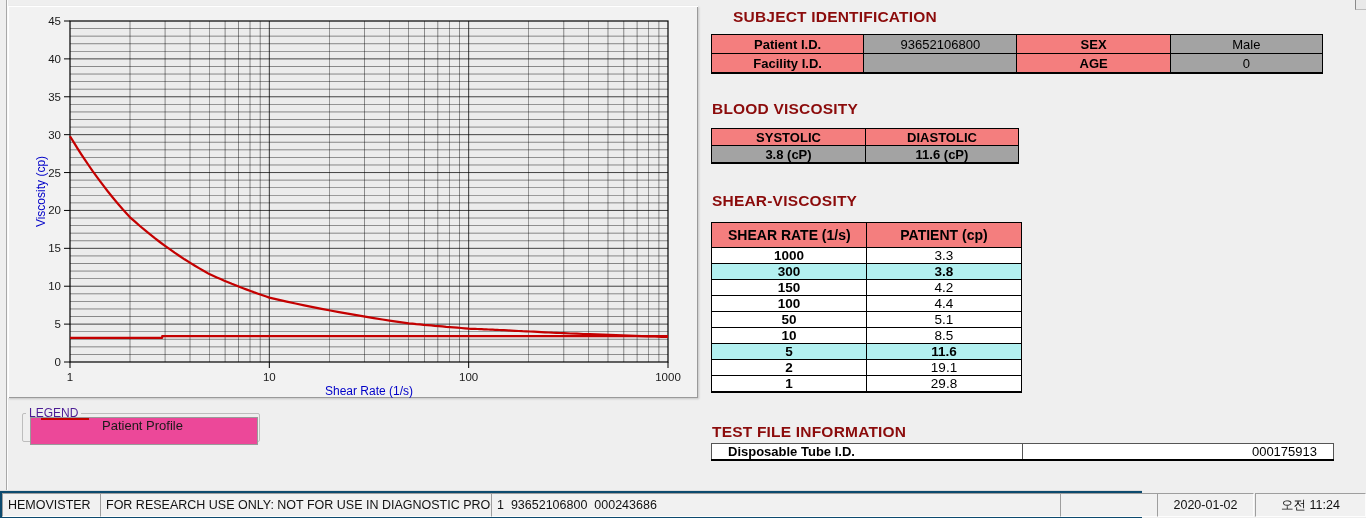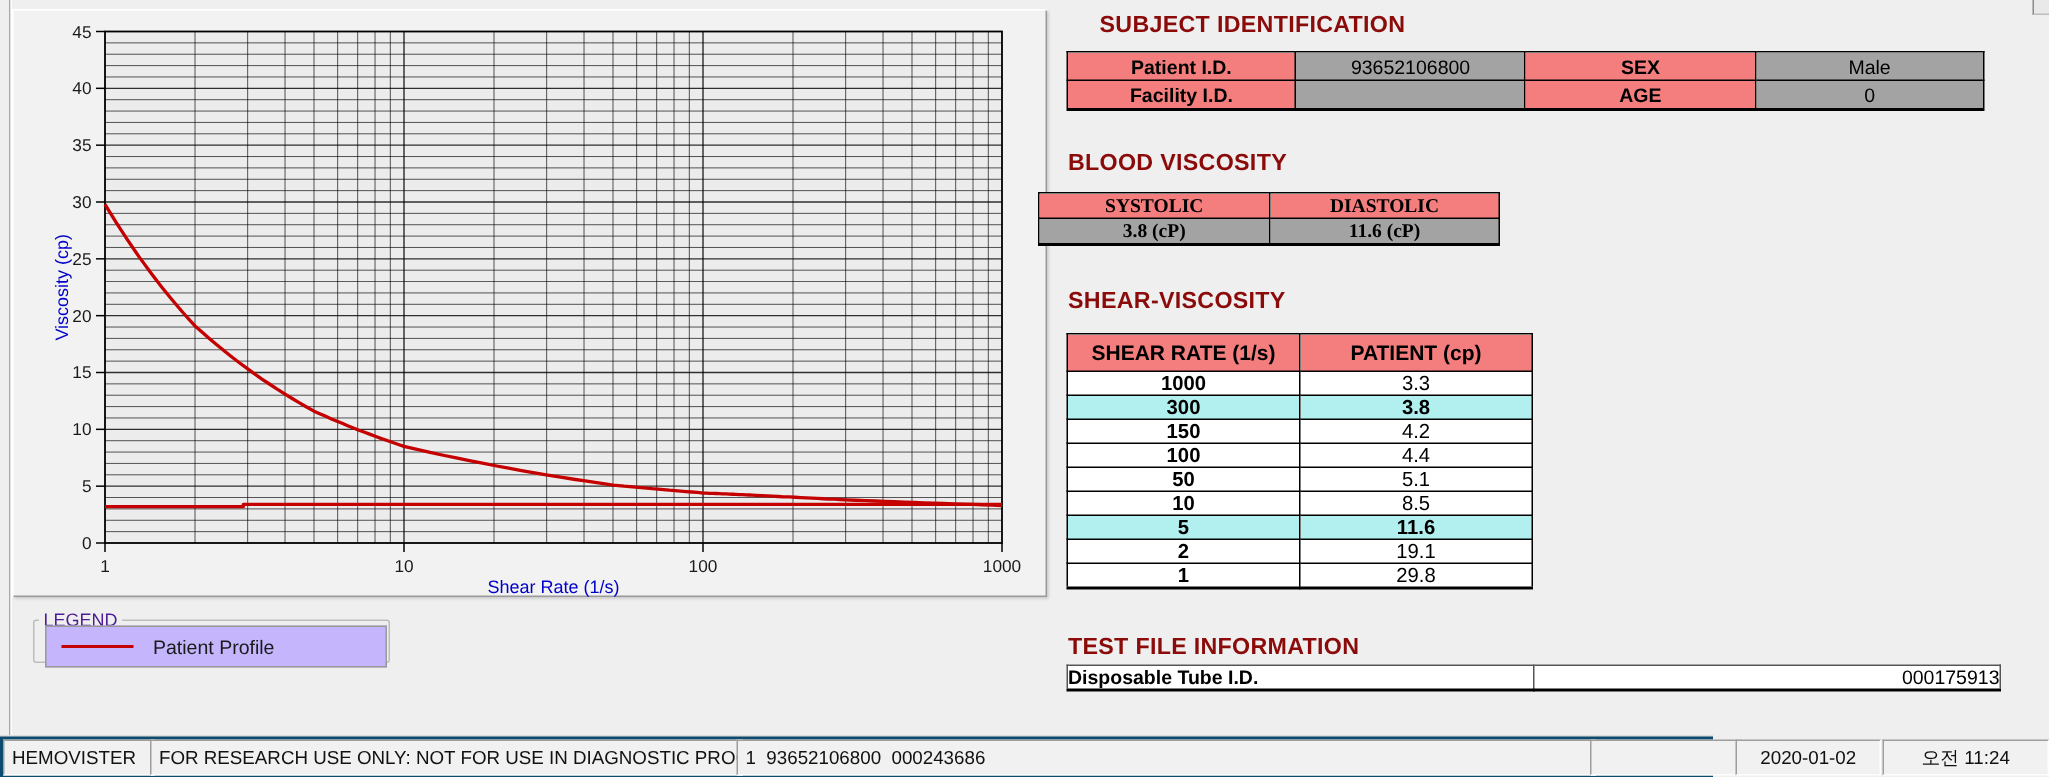--- a/index.html
+++ b/index.html
@@ -13,40 +13,40 @@
 
   
   .chart-panel{position:absolute;left:8px;top:6px;width:690px;height:392px;background:#F2F2F2;
     box-shadow:inset 1px 1px 0 #ffffff, inset -1px -1px 0 #9a9a9a, 1px 1px 2px rgba(0,0,0,.18);}
   .chart-panel svg{display:block;}
 
   
   .legend-box{position:absolute;left:22px;top:406px;width:236px;height:34px;margin:0;padding:0;
     border:1px solid #bdbdbd;border-radius:2px;background:transparent;}
   .legend-box legend{font-size:12px;color:#4c1d95;padding:0 3px;margin-left:3px;}
-  .legend-inner{position:absolute;left:6px;top:9px;width:228px;height:27px;background:#c4b5fd;
-    border:1px solid #9a9a9a;display:flex;align-items:center;}
+  .legend-inner{position:absolute;left:6px;top:9px;width:228px;height:27px;background:#ec4899;
+    border:1px solid #9a9a9a;display:flex;}
   .legend-line{display:inline-block;width:48px;height:0;border-top:2px solid #C40000;margin-left:10px;}
   .legend-label{font-size:13px;color:#1a1a1a;margin-left:13px;}
 
   
   .sec-title{position:absolute;left:712px;font-size:15.5px;font-weight:bold;color:#8B0B0B;letter-spacing:.2px;white-space:nowrap;}
 
   
   table.tbl{border-collapse:collapse;position:absolute;table-layout:fixed;background:#fff;
     border:1px solid #000;border-bottom:2px solid #000;}
-  table.tbl td,table.tbl th{border:1px solid #000;padding:0 0;font-size:13px;color:#000;
+  table.tbl td,table.tbl th{border:1px solid #000;padding:0 16px;font-size:13px;color:#000;
     text-align:center;overflow:hidden;white-space:nowrap;}
   td.hdr,th.hdr{background:#F47E7E;font-weight:bold;}
   td.val{background:#a3a3a3;font-weight:normal;}
 
   #subject-table{left:711px;top:34px;width:612px;}
   #subject-table td{height:18px;}
 
-  #bv-table{left:692px;top:128px;width:307px;font-family:Liberation Serif, serif;}
+  #bv-table{left:711px;top:128px;width:307px;}
   #bv-table td,#bv-table th{height:16px;}
   #bv-table td.val{font-weight:bold;}
 
   #sv-table{left:711px;top:222px;width:310px;}
   #sv-table th{height:24px;font-size:14px;}
   #sv-table td{height:15px;font-size:13.5px;}
   #sv-table tr.hl td{background:#B2F0F0;font-weight:bold;}
   #sv-table td.rate{font-weight:bold;}
 
   #tfi-table{left:711px;top:443px;width:622px;border:1px solid #555;border-bottom:2px solid #000;}

